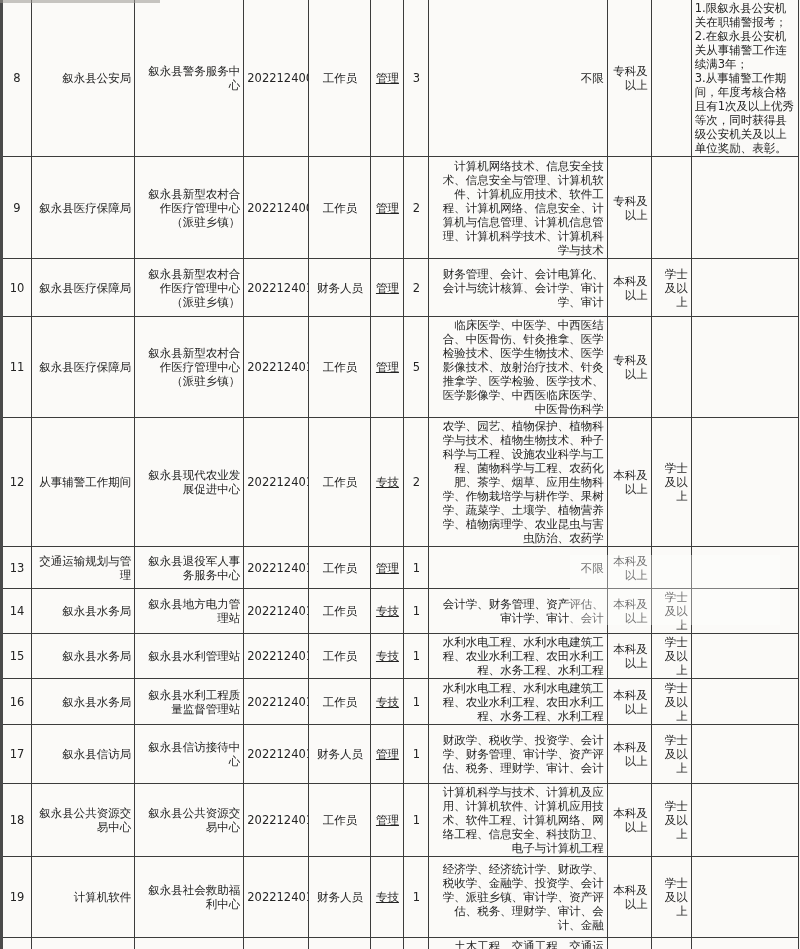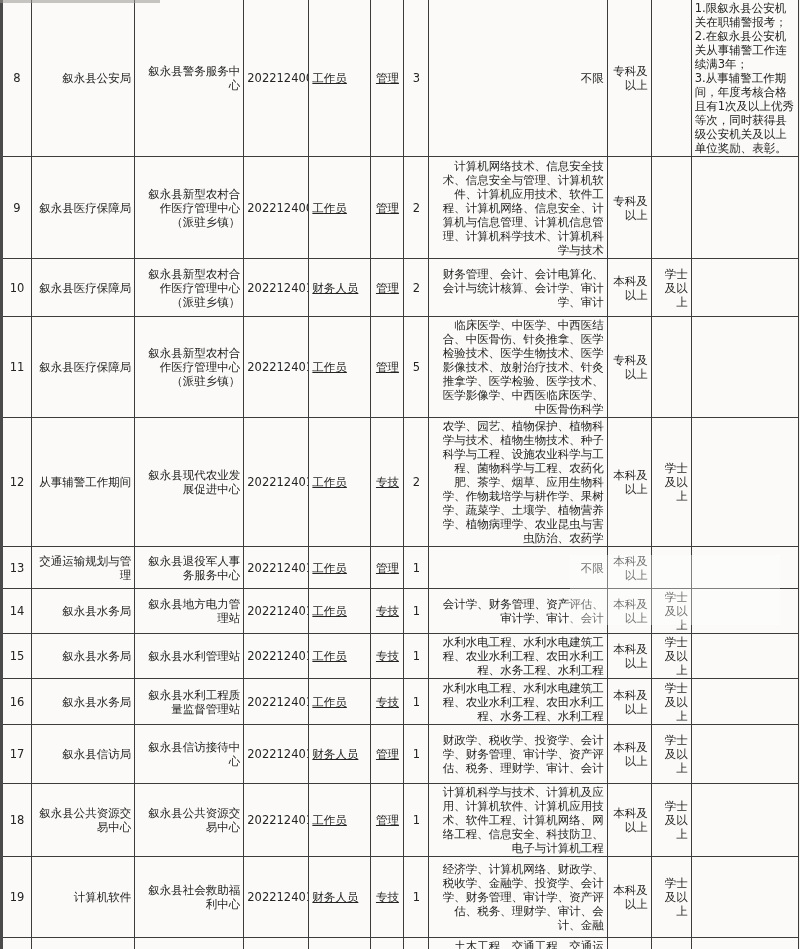--- a/index.html
+++ b/index.html
@@ -32,21 +32,21 @@
     line-height:14px;
     vertical-align:middle;
     overflow:hidden;
     word-break:break-all;
   }
   
   table.recruit tr:first-child td{border-top:none;margin-top:7px;}
   td.c-no{text-align:center;font-size:12px;}
   td.c-dept,td.c-unit{text-align:right;padding-left:4px;}
   td.c-code{text-align:center;font-size:10px;white-space:nowrap;padding:0;}
-  td.c-pos{text-align:left;text-decoration:underline;}
+  td.c-pos{text-align:center;}
   td.c-cat{text-align:center;padding:1px 1px;text-decoration:underline;}
   td.c-count{text-align:center;padding:0;}
   td.c-majors{text-align:right;line-height:15px;padding:2px 4px;}
   td.c-edu,td.c-degree{text-align:right;padding:1px 2px 1px 3px;}
   td.c-remarks{
     text-align:left;vertical-align:top;
     font-size:11px;line-height:12px;
     padding:4px 3px 0 4px;
     white-space:pre-line;
   }
@@ -226,21 +226,21 @@
           <td class="c-remarks"></td>
         </tr>
         <tr style="height: 81px;">
           <td class="c-no">19</td>
           <td class="c-dept">计算机软件</td>
           <td class="c-unit">叙永县社会救助福利中心</td>
           <td class="c-code">2022124019</td>
           <td class="c-pos">财务人员</td>
           <td class="c-cat">专技</td>
           <td class="c-count">1</td>
-          <td class="c-majors">经济学、计算机网络、财政学、税收学、金融学、投资学、会计学、财务管理、审计学、资产评估、税务、理财学、审计、会计、金融</td>
+          <td class="c-majors">经济学、经济统计学、财政学、税收学、金融学、投资学、会计学、派驻乡镇、审计学、资产评估、税务、理财学、审计、会计、金融</td>
           <td class="c-edu">本科及以上</td>
           <td class="c-degree">学士及以上</td>
           <td class="c-remarks"></td>
         </tr>
         <tr style="height: 75px;">
           <td class="c-no">20</td>
           <td class="c-dept">叙永县交通运输局</td>
           <td class="c-unit">叙永县交通建设工程管理中心</td>
           <td class="c-code">2022124020</td>
           <td class="c-pos">工作员</td>

